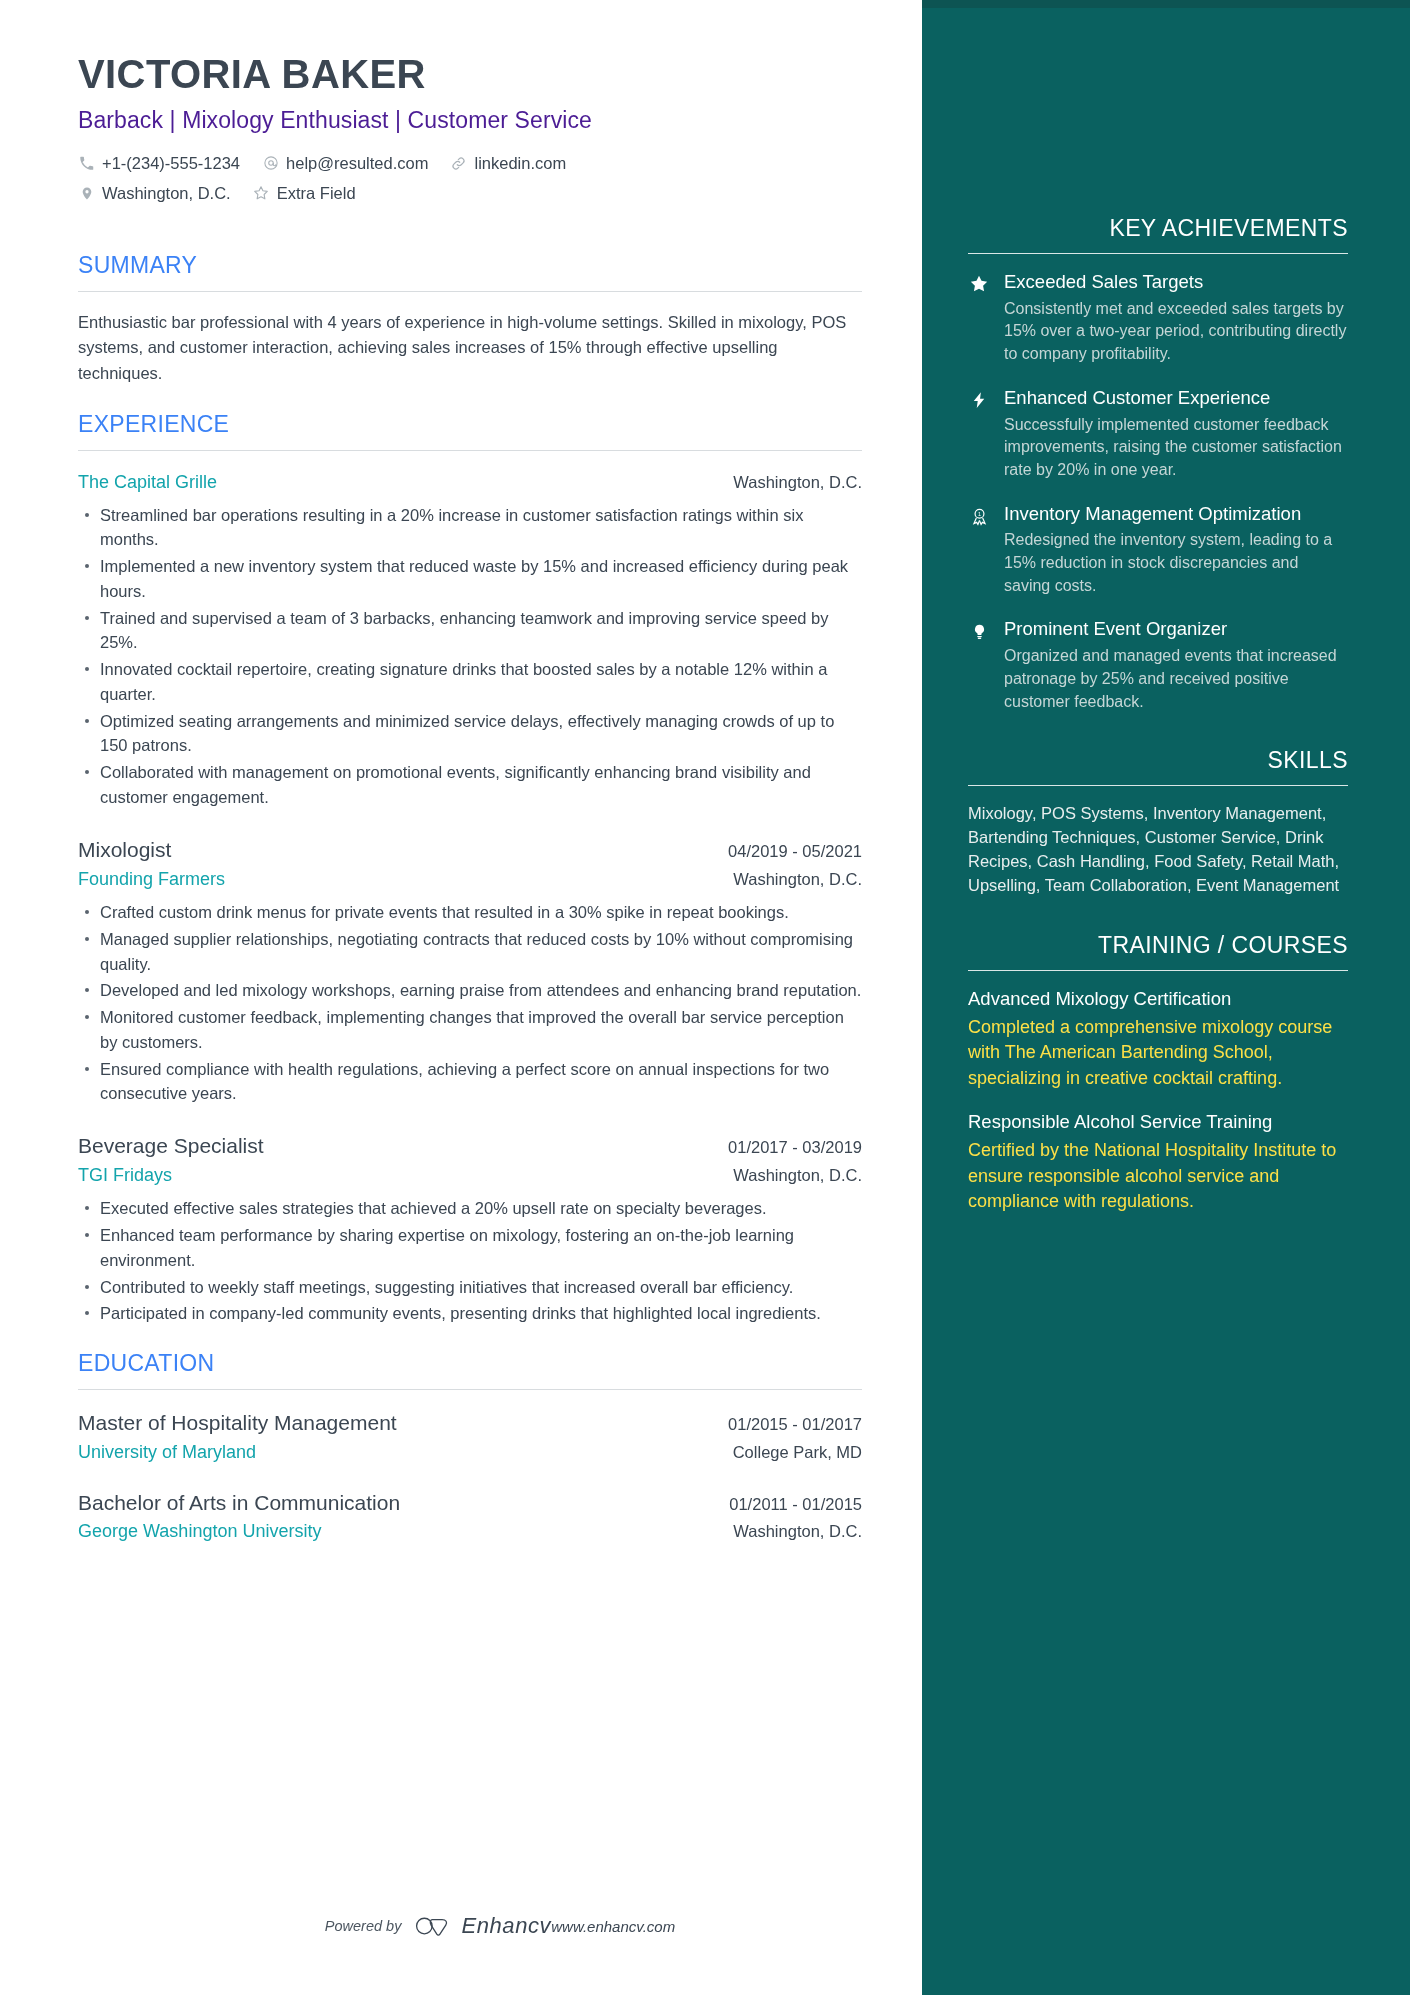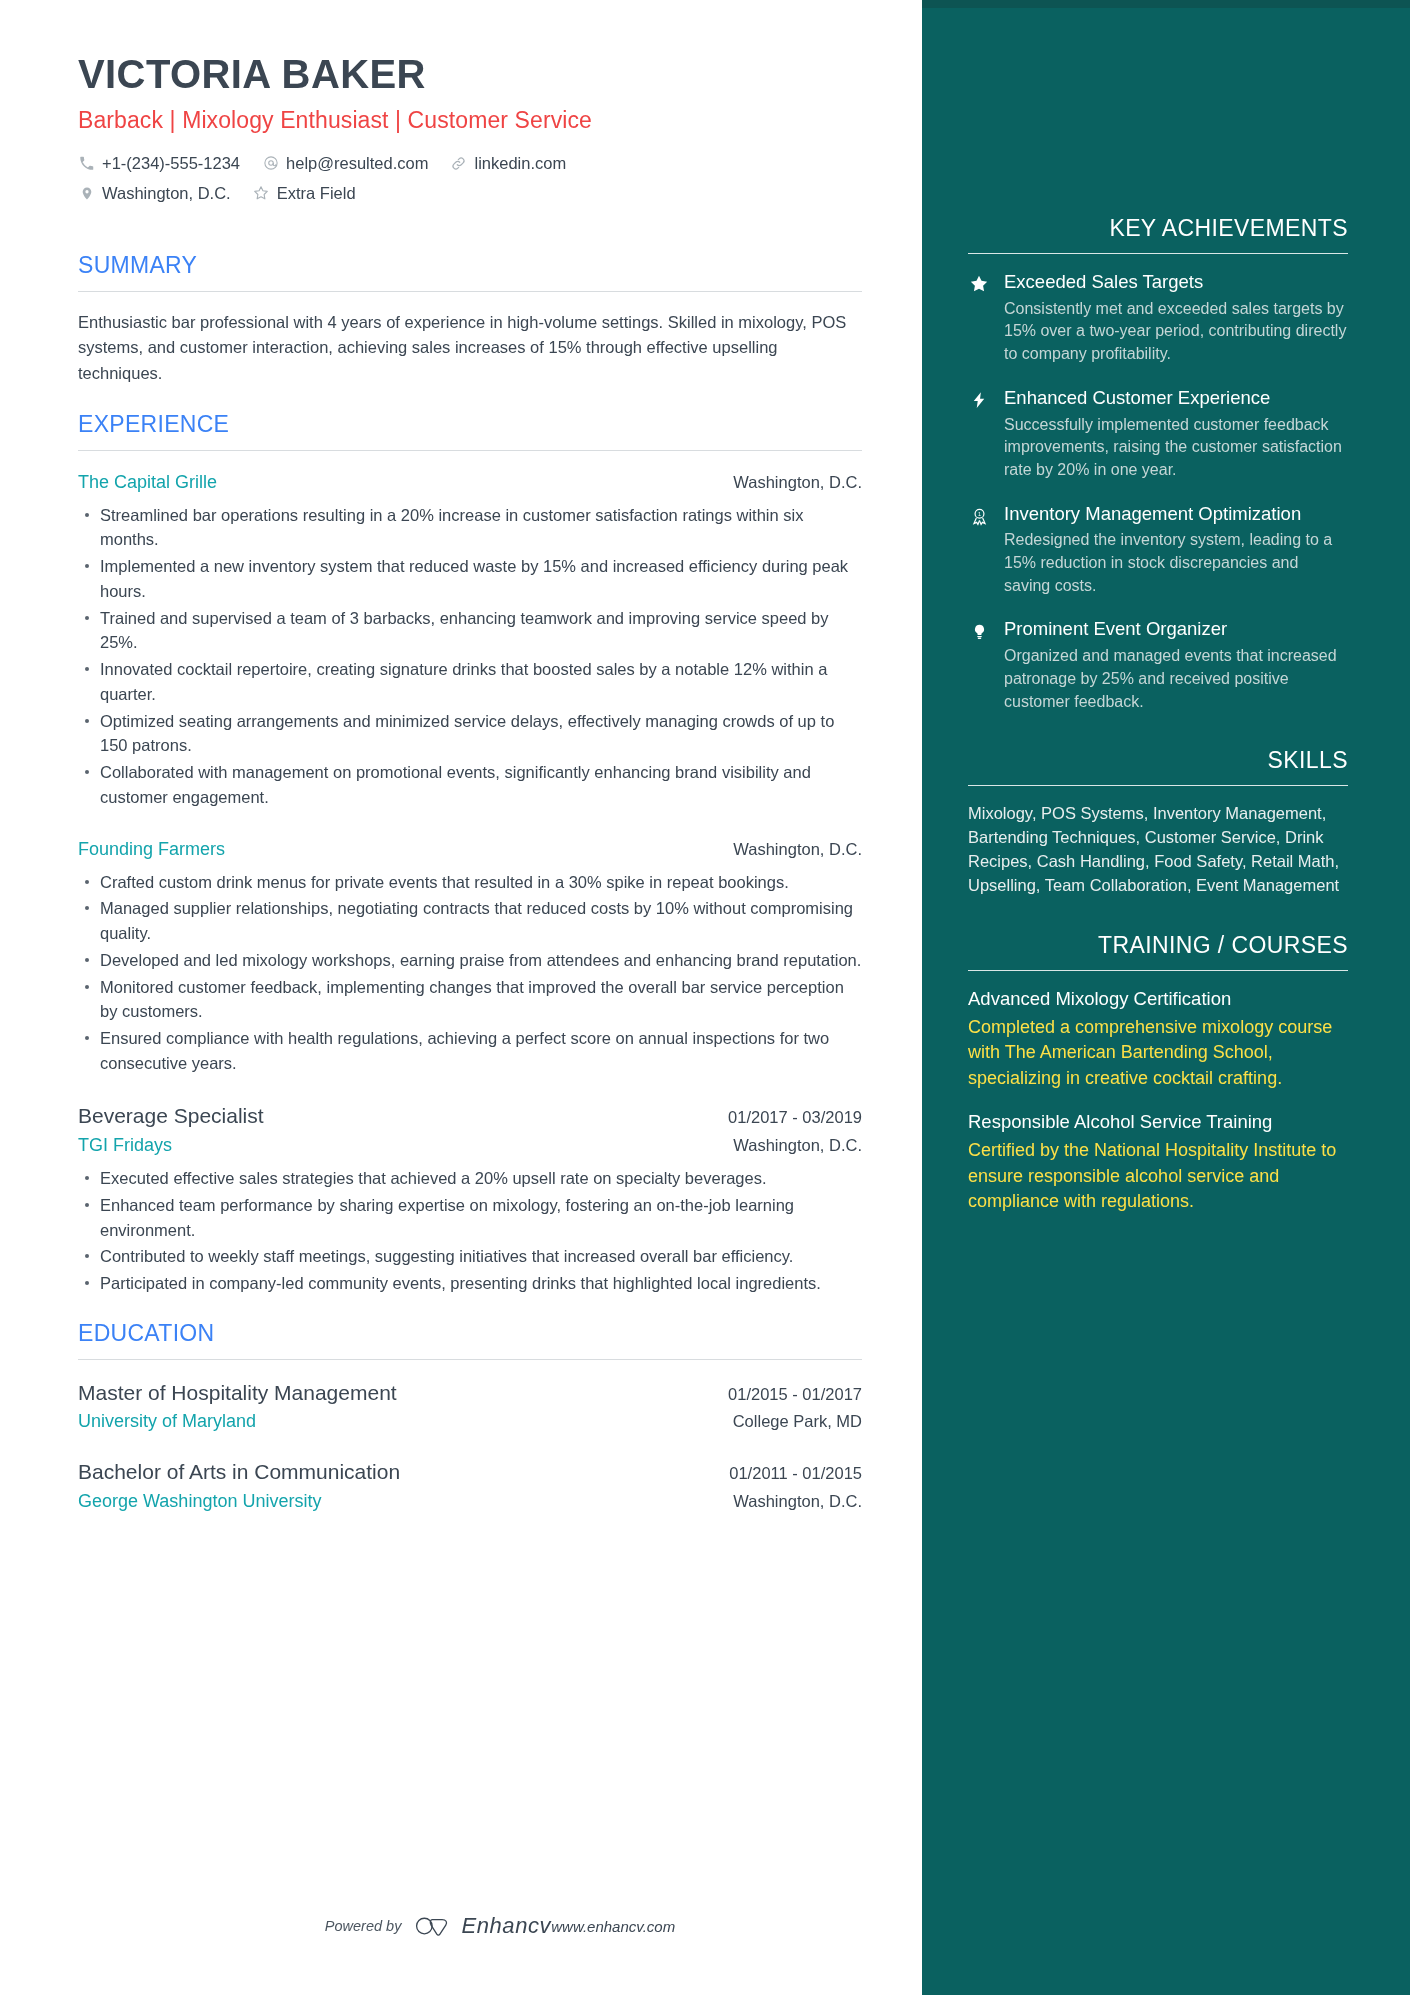--- a/index.html
+++ b/index.html
@@ -20,21 +20,21 @@
   .name {
     font-size:40px;
     font-weight:bold;
     letter-spacing:0.4px;
     color:#3b4652;
     line-height:1.1;
     margin-bottom:11px;
   }
   .headline {
     font-size:23px;
-    color:#ef4444;
+    color:#4c1d95;
     font-weight:400;
     margin-bottom:17px;
     letter-spacing:0.1px;
   }
   .contact-rows { margin-bottom:4px; }
   .contact-row {
     display:flex;
     align-items:center;
     flex-wrap:wrap;
     gap:0 22px;
@@ -290,20 +290,24 @@
           <li>Streamlined bar operations resulting in a 20% increase in customer satisfaction ratings within six months.</li>
           <li>Implemented a new inventory system that reduced waste by 15% and increased efficiency during peak hours.</li>
           <li>Trained and supervised a team of 3 barbacks, enhancing teamwork and improving service speed by 25%.</li>
           <li>Innovated cocktail repertoire, creating signature drinks that boosted sales by a notable 12% within a quarter.</li>
           <li>Optimized seating arrangements and minimized service delays, effectively managing crowds of up to 150 patrons.</li>
           <li>Collaborated with management on promotional events, significantly enhancing brand visibility and customer engagement.</li>
         </ul>
       </div>
 
       <div class="job">
+        <div class="job-line">
+          <div class="job-title">Mixologist</div>
+          <div class="job-dates">04/2019 - 05/2021</div>
+        </div>
         <div class="job-line sub">
           <div class="job-company">Founding Farmers</div>
           <div class="job-loc">Washington, D.C.</div>
         </div>
         <ul class="bullets">
           <li>Crafted custom drink menus for private events that resulted in a 30% spike in repeat bookings.</li>
           <li>Managed supplier relationships, negotiating contracts that reduced costs by 10% without compromising quality.</li>
           <li>Developed and led mixology workshops, earning praise from attendees and enhancing brand reputation.</li>
           <li>Monitored customer feedback, implementing changes that improved the overall bar service perception by customers.</li>
           <li>Ensured compliance with health regulations, achieving a perfect score on annual inspections for two consecutive years.</li>

